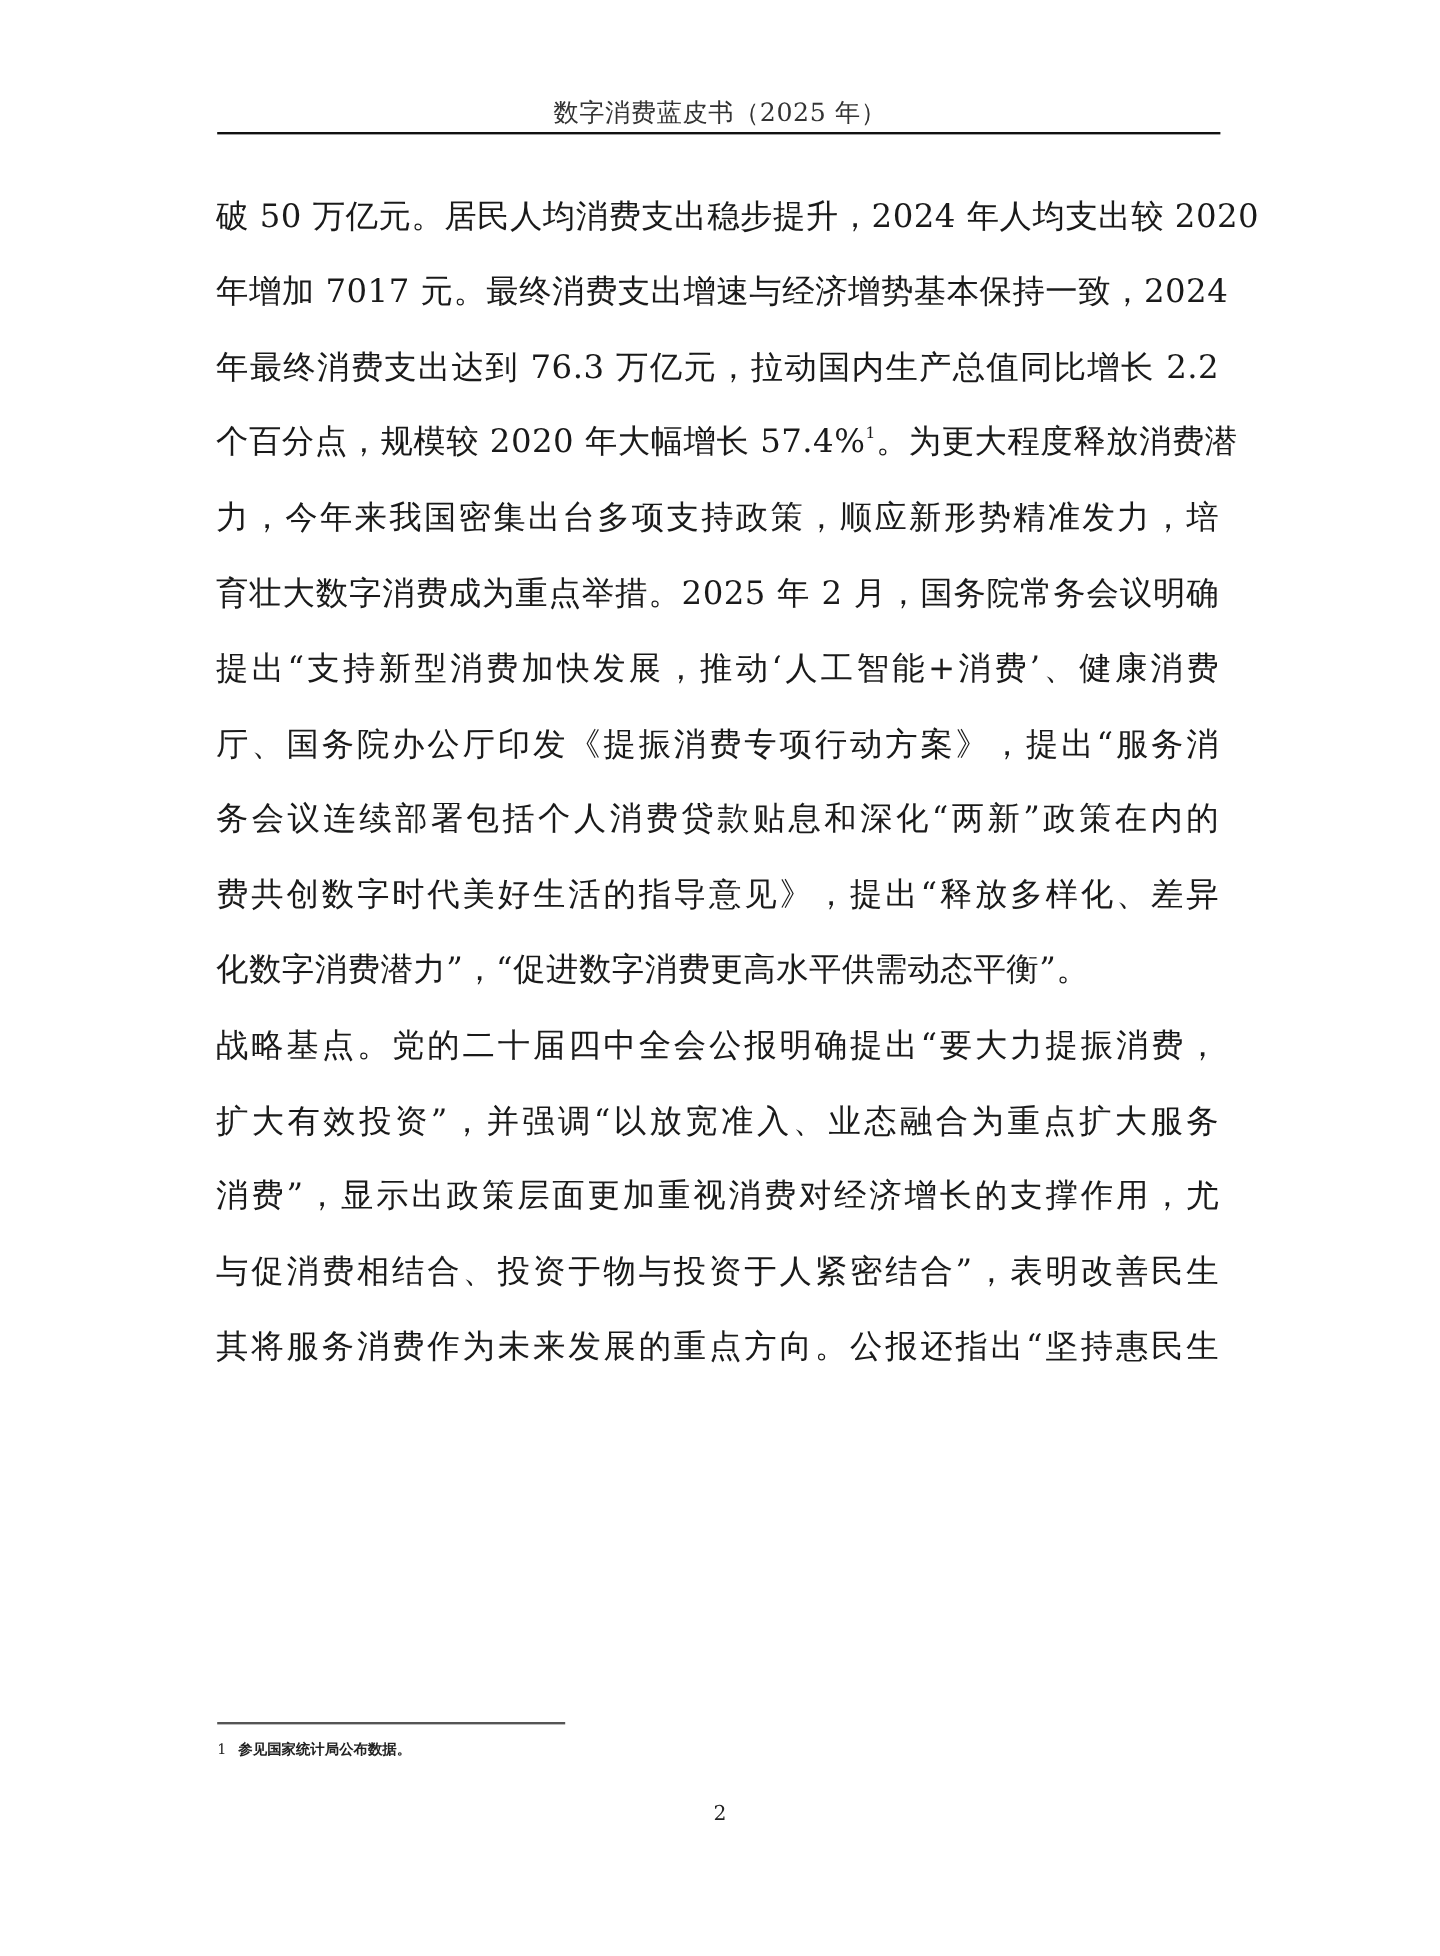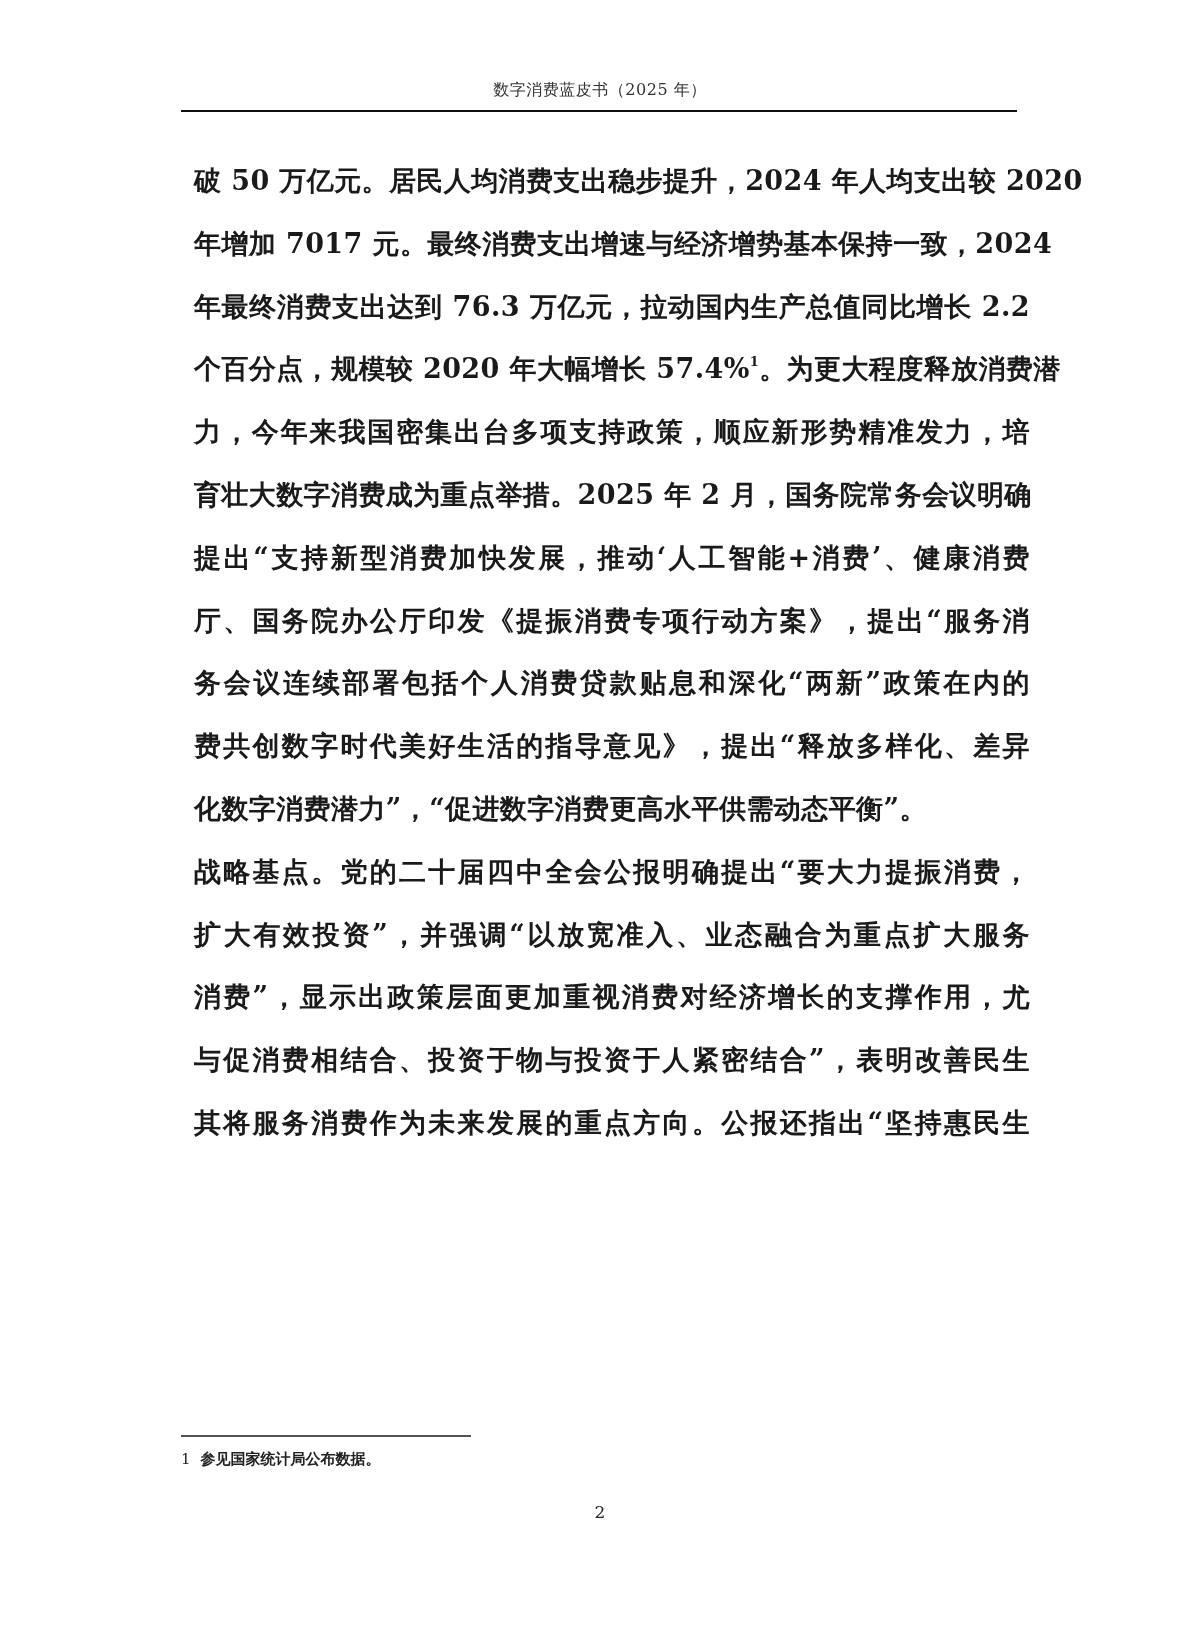--- a/index.html
+++ b/index.html
@@ -3,45 +3,45 @@
 <meta charset="utf-8">
 <style>
   html, body { margin: 0; padding: 0; background: #ffffff; }
   body {
     width: 1200px; height: 1630px; position: relative; overflow: hidden;
     font-family: "DejaVu Serif", "Liberation Serif", serif;
     color: #1a1a1a;
   }
   .header-title {
     position: absolute; top: 80px; left: 0; width: 1200px;
-    text-align: center; font-size: 16px; color: #333;
+    text-align: center; font-size: 21px; color: #333;
     letter-spacing: 0.5px;
   }
   .header-rule {
     position: absolute; top: 110px; left: 181px; width: 836px;
     height: 0; border-top: 2px solid #111;
   }
   .body-text {
-    position: absolute; top: 150px; left: 194px; width: 836px; font-weight: bold;
+    position: absolute; top: 150px; left: 180px; width: 836px;
   }
   .line {
     height: 62.8px; line-height: 62.8px; font-size: 27px;
     white-space: nowrap; text-align: justify; text-align-last: justify;
     letter-spacing: 0.4px;
   }
   .line.last { text-align-last: left; }
   .line.indent { padding-left: 56px; }
   sup { font-size: 13px; line-height: 0; vertical-align: 12px; }
   .footnote-rule {
     position: absolute; top: 1435px; left: 181px; width: 290px;
     border-top: 2px solid #555;
   }
   .footnote {
     position: absolute; top: 1450px; left: 181px;
-    font-size: 15px; font-weight: bold; color: #222;
+    font-size: 12px; font-weight: bold; color: #222;
   }
   .footnote .fn-num { margin-right: 10px; font-weight: normal; }
   .page-number {
     position: absolute; top: 1502px; left: 0; width: 1200px;
     text-align: center; font-size: 17px; color: #222;
   }
 </style>
 </head>
 <body>
 

